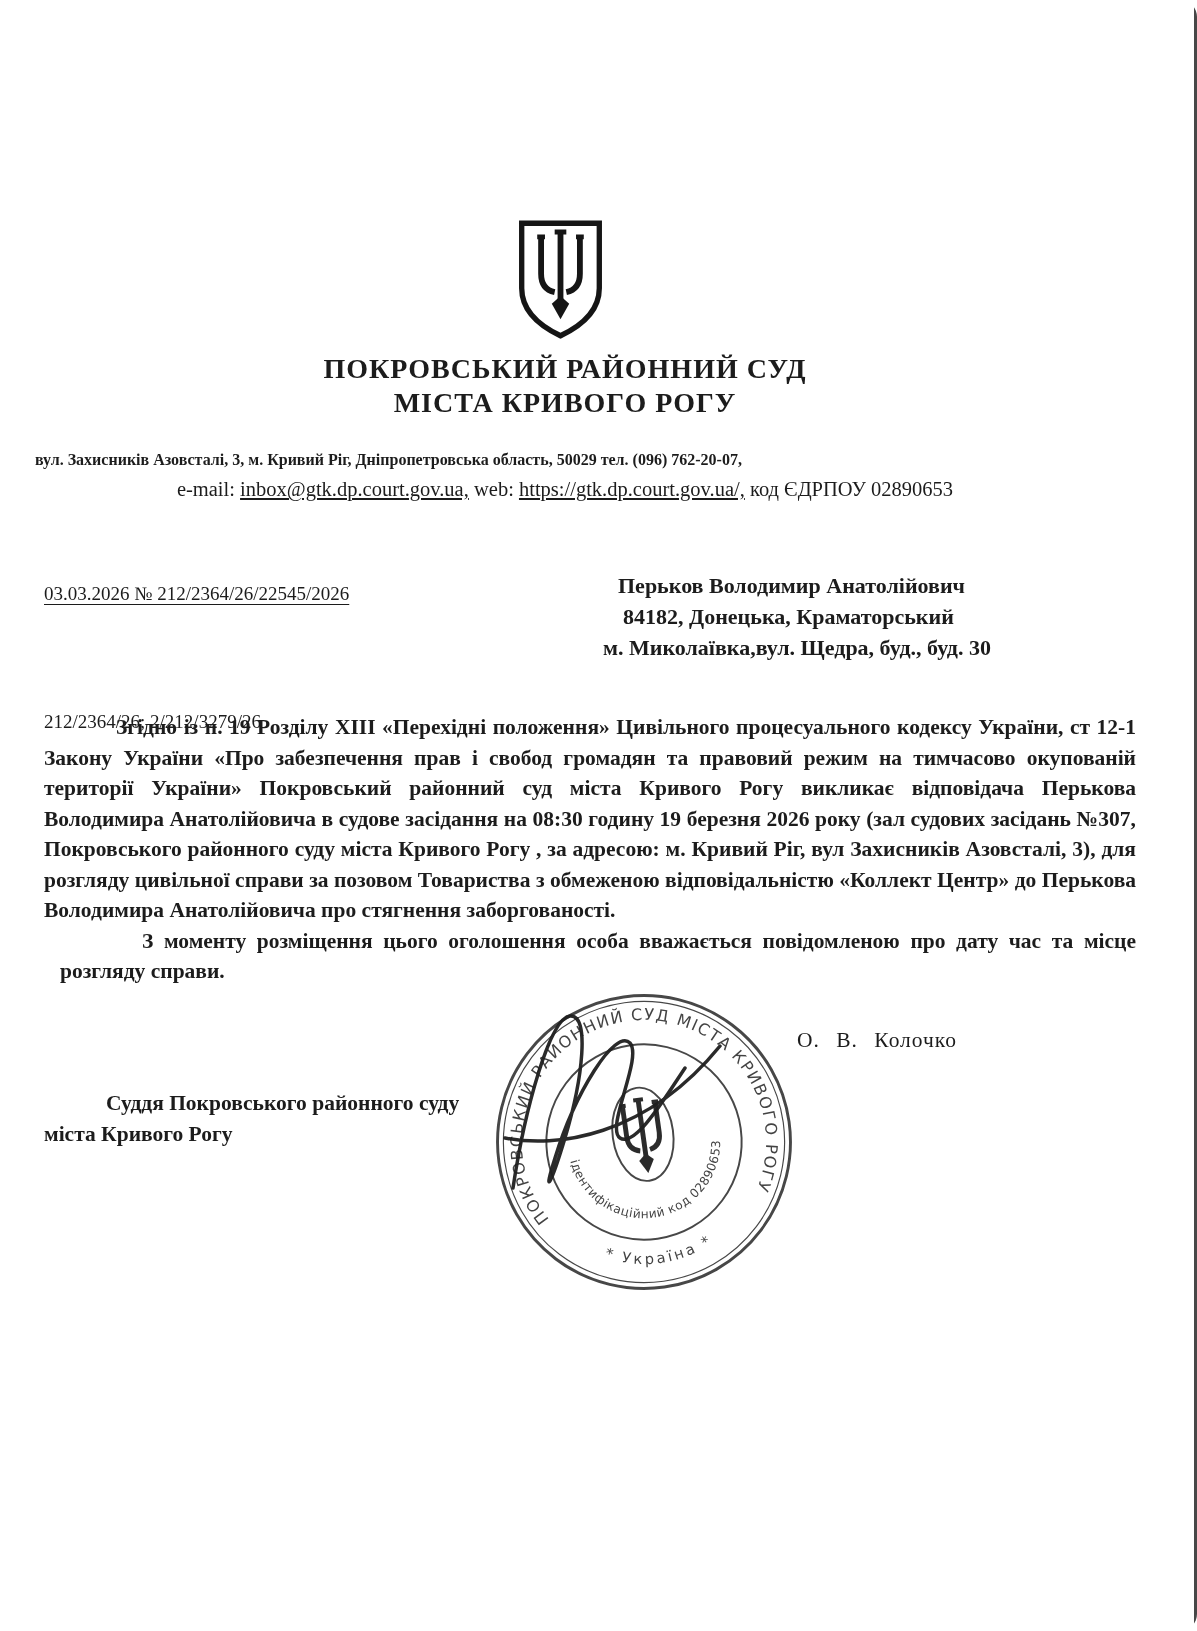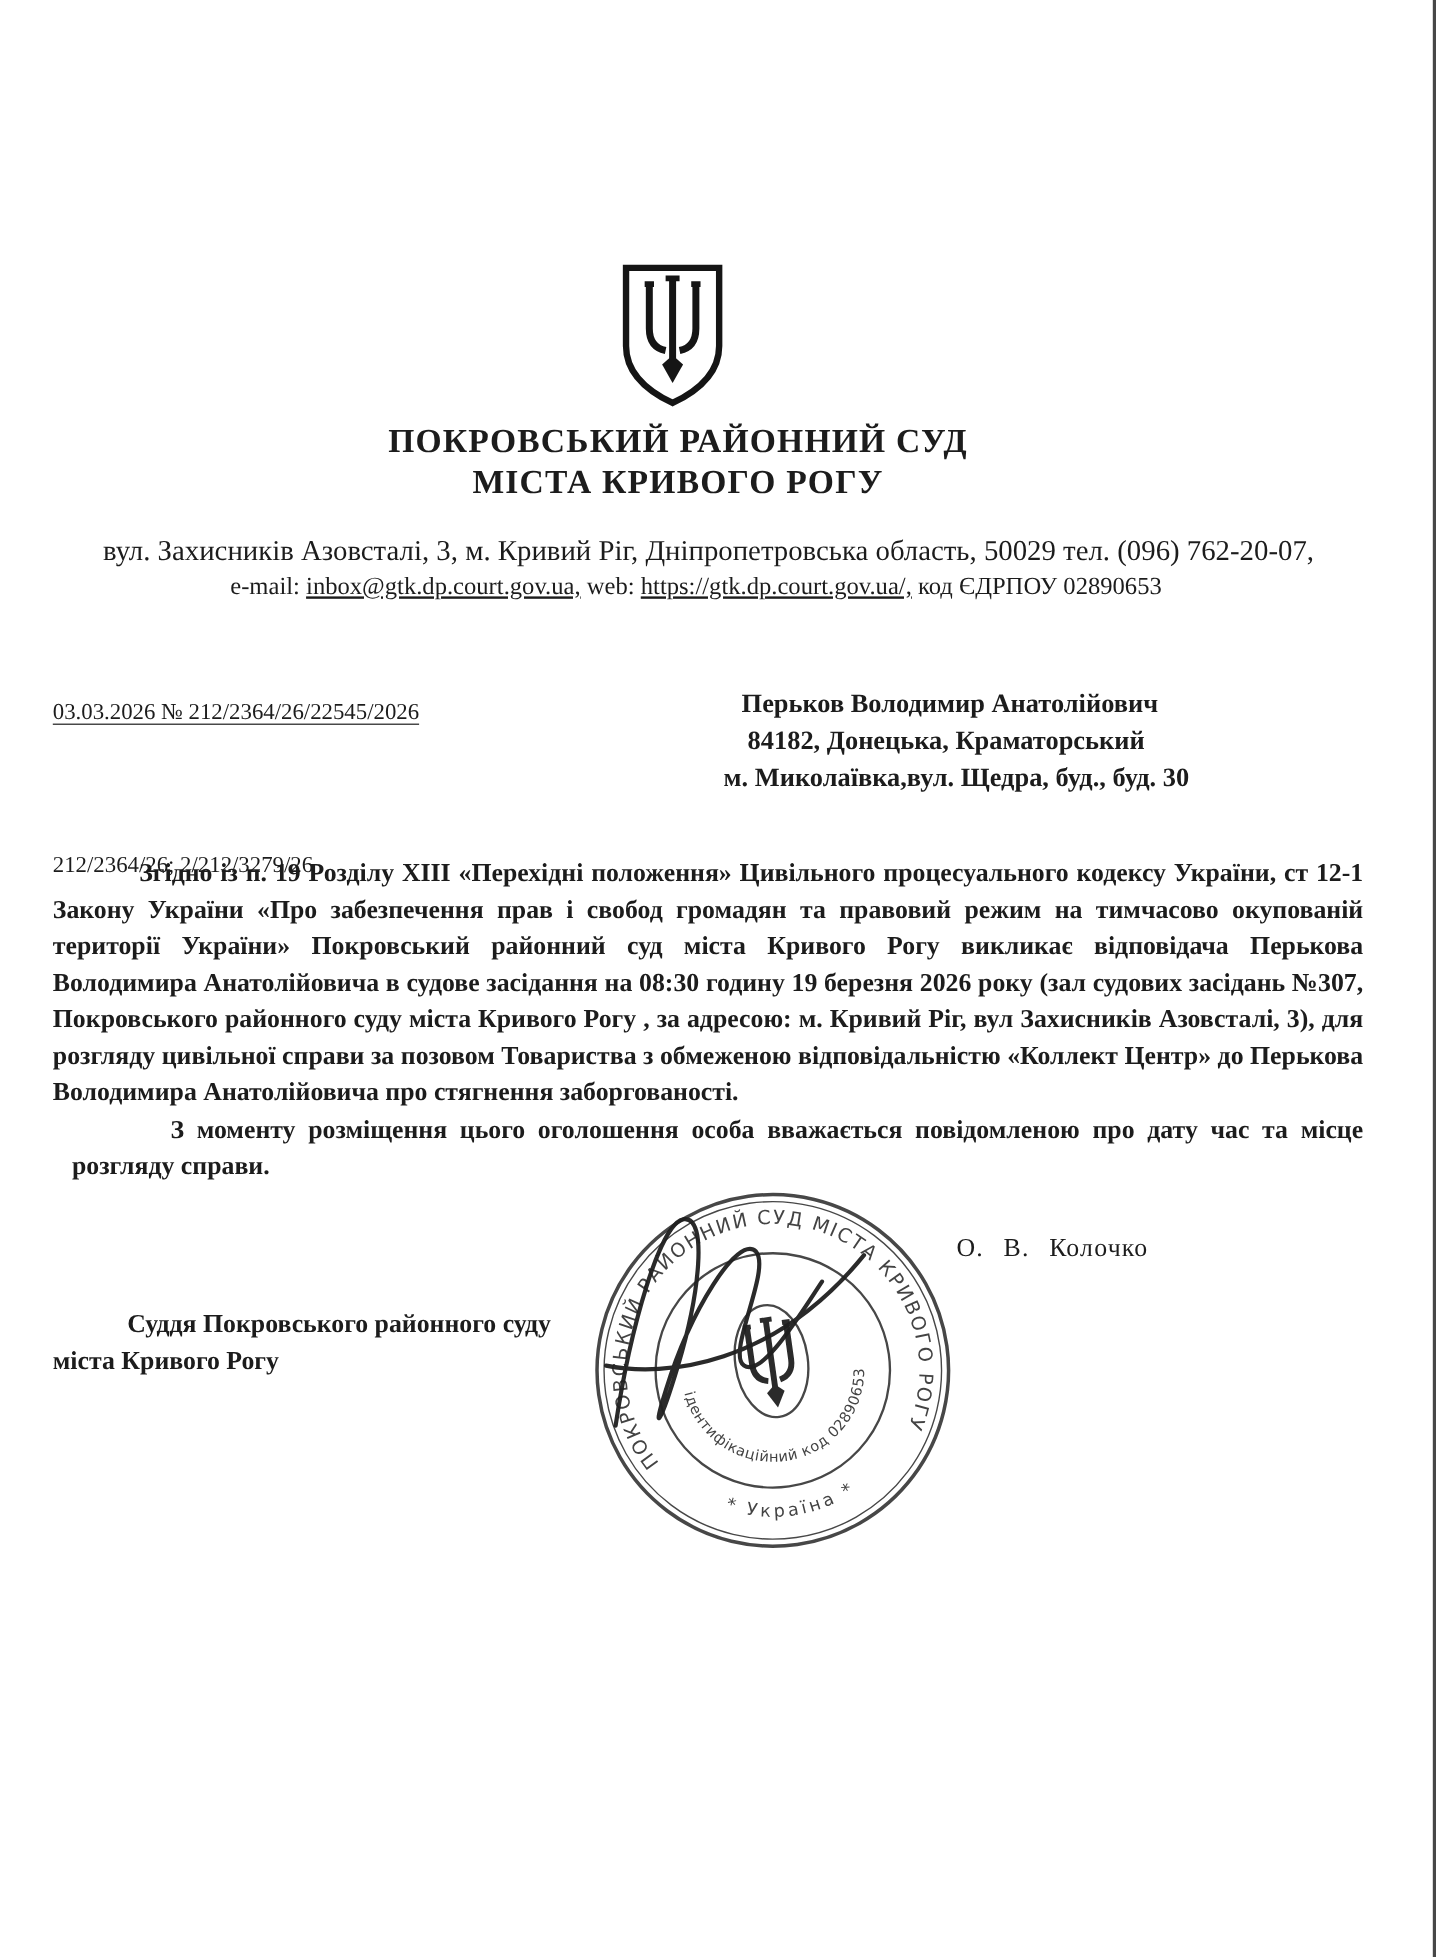--- a/index.html
+++ b/index.html
@@ -1,33 +1,32 @@
 <!DOCTYPE html>
 <html><head>
 <meta charset="utf-8">
 <style>
   html,body { margin:0; padding:0; background:#ffffff; }
   .page {
     position:relative; width:1197px; height:1631px; background:#ffffff;
-    font-family:"Liberation Serif", serif; color:#1c1c1c; overflow:hidden;
+    font-family:"Liberation Serif", serif; color:#1c1c1c; overflow:hidden;border-radius:17px;
   }
   .emblem { position:absolute; left:512px; top:213px; width:97px; height:133px; }
 
   .court-title {
     position:absolute; left:0; top:352px; width:1130px; text-align:center;
     font-weight:700; font-size:28px; line-height:34px; letter-spacing:1px;
   }
   .address {
-    position:absolute; left:35px; top:446px; width:1060px; text-align:right;
-    font-size:24px; line-height:28px;
+    position:absolute; left:35px; top:446px; width:1060px; text-align:left;
+    font-size:16px; line-height:28px;font-weight:bold;
   }
   .contacts {
     position:absolute; left:0; top:478px; width:1130px; text-align:center;
     font-size:20.5px;
-    padding-left:15px;
   }
   .link { text-decoration:underline; color:#1c1c1c; cursor:pointer; }
 
   .ref-line {
     position:absolute; left:44px; top:583px; font-size:19px;
     text-decoration:underline; text-underline-offset:4px;
   }
   .recipient {
     position:absolute; left:575px; top:570px; font-size:22px; line-height:31px;
   }

